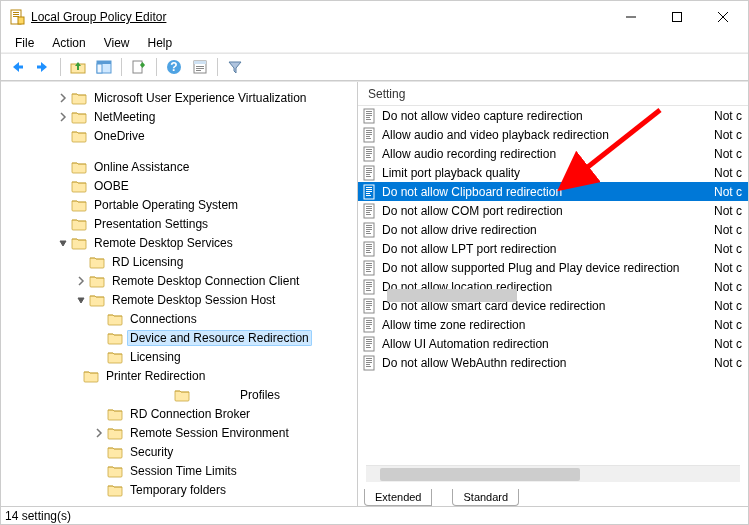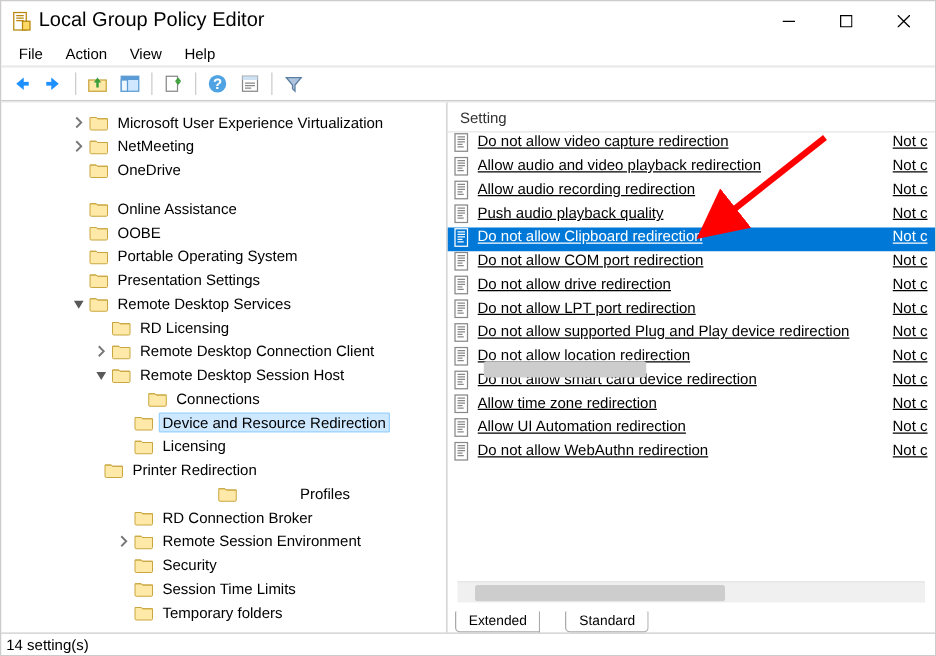--- a/index.html
+++ b/index.html
@@ -1,20 +1,20 @@
 <!DOCTYPE html>
 <html><head>
 <meta charset="utf-8">
 <style>
 * { box-sizing: border-box; margin: 0; padding: 0; font-family: "Segoe UI", Tahoma, sans-serif; font-size: 12px; }
 body { background: #fff; width: 749px; height: 525px; overflow: hidden; border: 1px solid #ccc; display: flex; flex-direction: column; }
 
 .titlebar { height: 32px; display: flex; align-items: center; padding: 0 2px 0 8px; }
 .titlebar .app-icon { width: 16px; height: 16px; margin-right: 6px; }
-.titlebar .title { flex: 0 0 auto; font-size: 16px; }
+.titlebar .title { flex: 0 0 auto; font-size: 12px; text-decoration: underline; }
 .titlebar .spacer { flex: 1; }
 .winbtn { width: 46px; height: 30px; display: flex; align-items: center; justify-content: center; }
 .winbtn svg { width: 10px; height: 10px; }
 
 .menubar { height: 20px; display: flex; align-items: flex-end; padding: 0 6px; gap: 2px; border-bottom: 1px solid #f0f0f0;}
 .menuitem { padding: 2px 8px; }
 
 .toolbar { height: 28px; display: flex; align-items: center; padding: 0 4px; gap: 2px; border-top: 1px solid #e5e5e5; border-bottom: 1px solid #ccc;}
 .tbbtn { width: 24px; height: 24px; display: flex; align-items: center; justify-content: center; border: 1px solid transparent; border-radius: 2px; }
 .tbsep { width: 1px; height: 18px; background: #ccc; margin: 0 3px; }
@@ -26,21 +26,21 @@
 .tw { width: 16px; display:flex; align-items:center; justify-content:center;}
 .folder { width: 16px; height: 16px; margin-right: 4px; flex-shrink:0;}
 .tree-label { padding: 1px 3px; border-radius: 1px; }
 .tree-label.sel { background: #cde8ff; border: 1px solid #99d1ff; padding: 0 2px;}
 .tree-hscroll { height: 17px; border-top: 1px solid #e5e5e5; background: #f0f0f0; position: relative; }
 .tree-hscroll .thumb { position: absolute; left: 30px; top: 2px; height: 13px; width: 130px; background: #cdcdcd; border-radius: 2px; }
 
 .detailpane { flex: 1; display: flex; flex-direction: column; min-width:0; }
 .detail-header { height: 24px; border-bottom: 1px solid #e5e5e5; padding-left: 10px; display:flex; align-items:center; color:#333;}
 .detail-body { flex: 1; overflow: hidden; }
-.detail-row { height: 19px; display: flex; padding-left: 4px; gap: 4px; white-space: nowrap; text-decoration: underline; }
+.detail-row { height: 19px; display: flex; align-items: center; padding-left: 4px; gap: 4px; white-space: nowrap; }
 .detail-row.sel { background: #0078d7; color: #fff; }
 .detail-row .setting-icon { width: 16px; height: 16px; flex-shrink:0;}
 .detail-name { flex: 1; overflow: hidden; text-overflow: clip; }
 .detail-state { width: 34px; flex-shrink: 0; overflow:hidden; }
 .detail-hscroll { height: 17px; border-top: 1px solid #e5e5e5; background: #f0f0f0; position: relative; margin: 0 8px;}
 .detail-hscroll .thumb { position: absolute; left: 14px; top: 2px; height: 13px; width: 200px; background: #cdcdcd; border-radius: 2px; }
 
 .tabs { height: 22px; display: flex; align-items: flex-end; padding-left: 6px; margin-top:2px;}
 .tab { border: 1px solid #aaa; border-top: none; padding: 2px 10px; font-size: 11px; background: #fff; position: relative; }
 .tab:first-child { border-bottom-left-radius: 4px; }
@@ -259,21 +259,21 @@
             <svg class="twisty open" viewBox="0 0 10 10">
               <path d="M2 3 L8 3 L5 8 Z"></path>
             </svg>
           </span>
           <span class="folder"><svg viewBox="0 0 16 16">
               <path d="M1 4 h5 l1 1 h8 v8 a1 1 0 0 1 -1 1 h-12 a1 1 0 0 1 -1 -1 z" fill="#ffe9a8" stroke="#c9a63f" stroke-width="0.8"></path>
               <path d="M1 4 h5 l1 1 h8" fill="none" stroke="#c9a63f" stroke-width="0.8"></path>
             </svg></span>
           <span class="tree-label">Remote Desktop Session Host</span>
         </div>
-        <div class="tree-row" style="padding-left: 90px; margin-left: 11px;">
+        <div class="tree-row" style="padding-left: 90px;">
           <span class="tw"></span>
           <span class="folder"><svg viewBox="0 0 16 16">
               <path d="M1 4 h5 l1 1 h8 v8 a1 1 0 0 1 -1 1 h-12 a1 1 0 0 1 -1 -1 z" fill="#ffe9a8" stroke="#c9a63f" stroke-width="0.8"></path>
               <path d="M1 4 h5 l1 1 h8" fill="none" stroke="#c9a63f" stroke-width="0.8"></path>
             </svg></span>
           <span class="tree-label">Connections</span>
         </div>
         <div class="tree-row" style="padding-left: 90px;">
           <span class="tw"></span>
           <span class="folder"><svg viewBox="0 0 16 16">
@@ -397,21 +397,21 @@
         </div>
         <div class="detail-row">
           <span class="setting-icon"><svg viewBox="0 0 16 16">
               <rect x="2" y="1" width="10" height="14" fill="#fff" stroke="#888"></rect>
               <rect x="4" y="3" width="6" height="1" fill="#888"></rect>
               <rect x="4" y="5" width="6" height="1" fill="#888"></rect>
               <rect x="4" y="7" width="6" height="1" fill="#888"></rect>
               <rect x="4" y="9" width="4" height="1" fill="#888"></rect>
               <rect x="4" y="11" width="5" height="1" fill="#888"></rect>
             </svg></span>
-          <span class="detail-name">Push audio playback quality</span>
+          <span class="detail-name">Limit port playback quality</span>
           <span class="detail-state">Not c</span>
         </div>
         <div class="detail-row sel">
           <span class="setting-icon"><svg viewBox="0 0 16 16">
               <rect x="2" y="1" width="10" height="14" fill="#0078d7" stroke="#fff"></rect>
               <rect x="4" y="3" width="6" height="1" fill="#fff"></rect>
               <rect x="4" y="5" width="6" height="1" fill="#fff"></rect>
               <rect x="4" y="7" width="6" height="1" fill="#fff"></rect>
               <rect x="4" y="9" width="4" height="1" fill="#fff"></rect>
               <rect x="4" y="11" width="5" height="1" fill="#fff"></rect>

